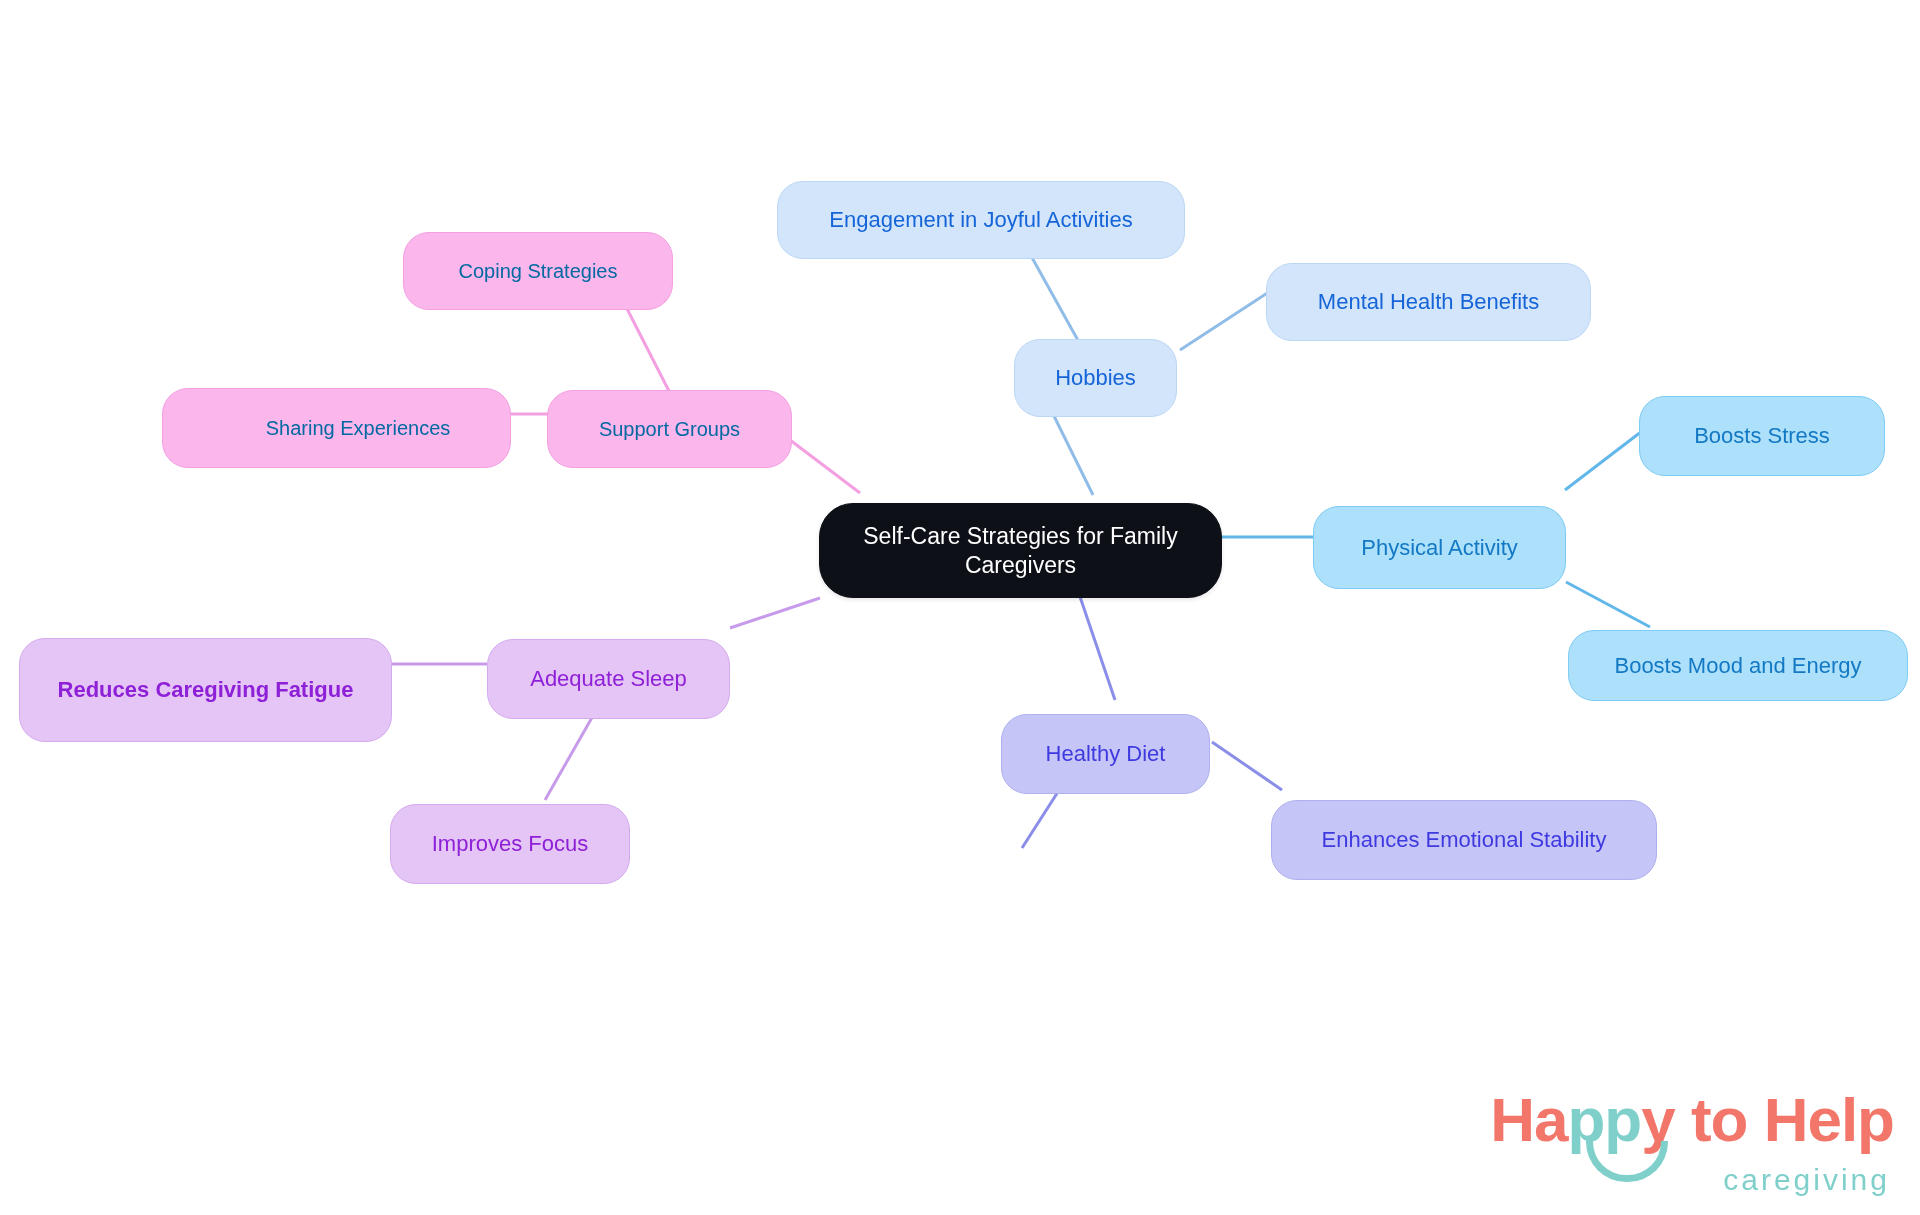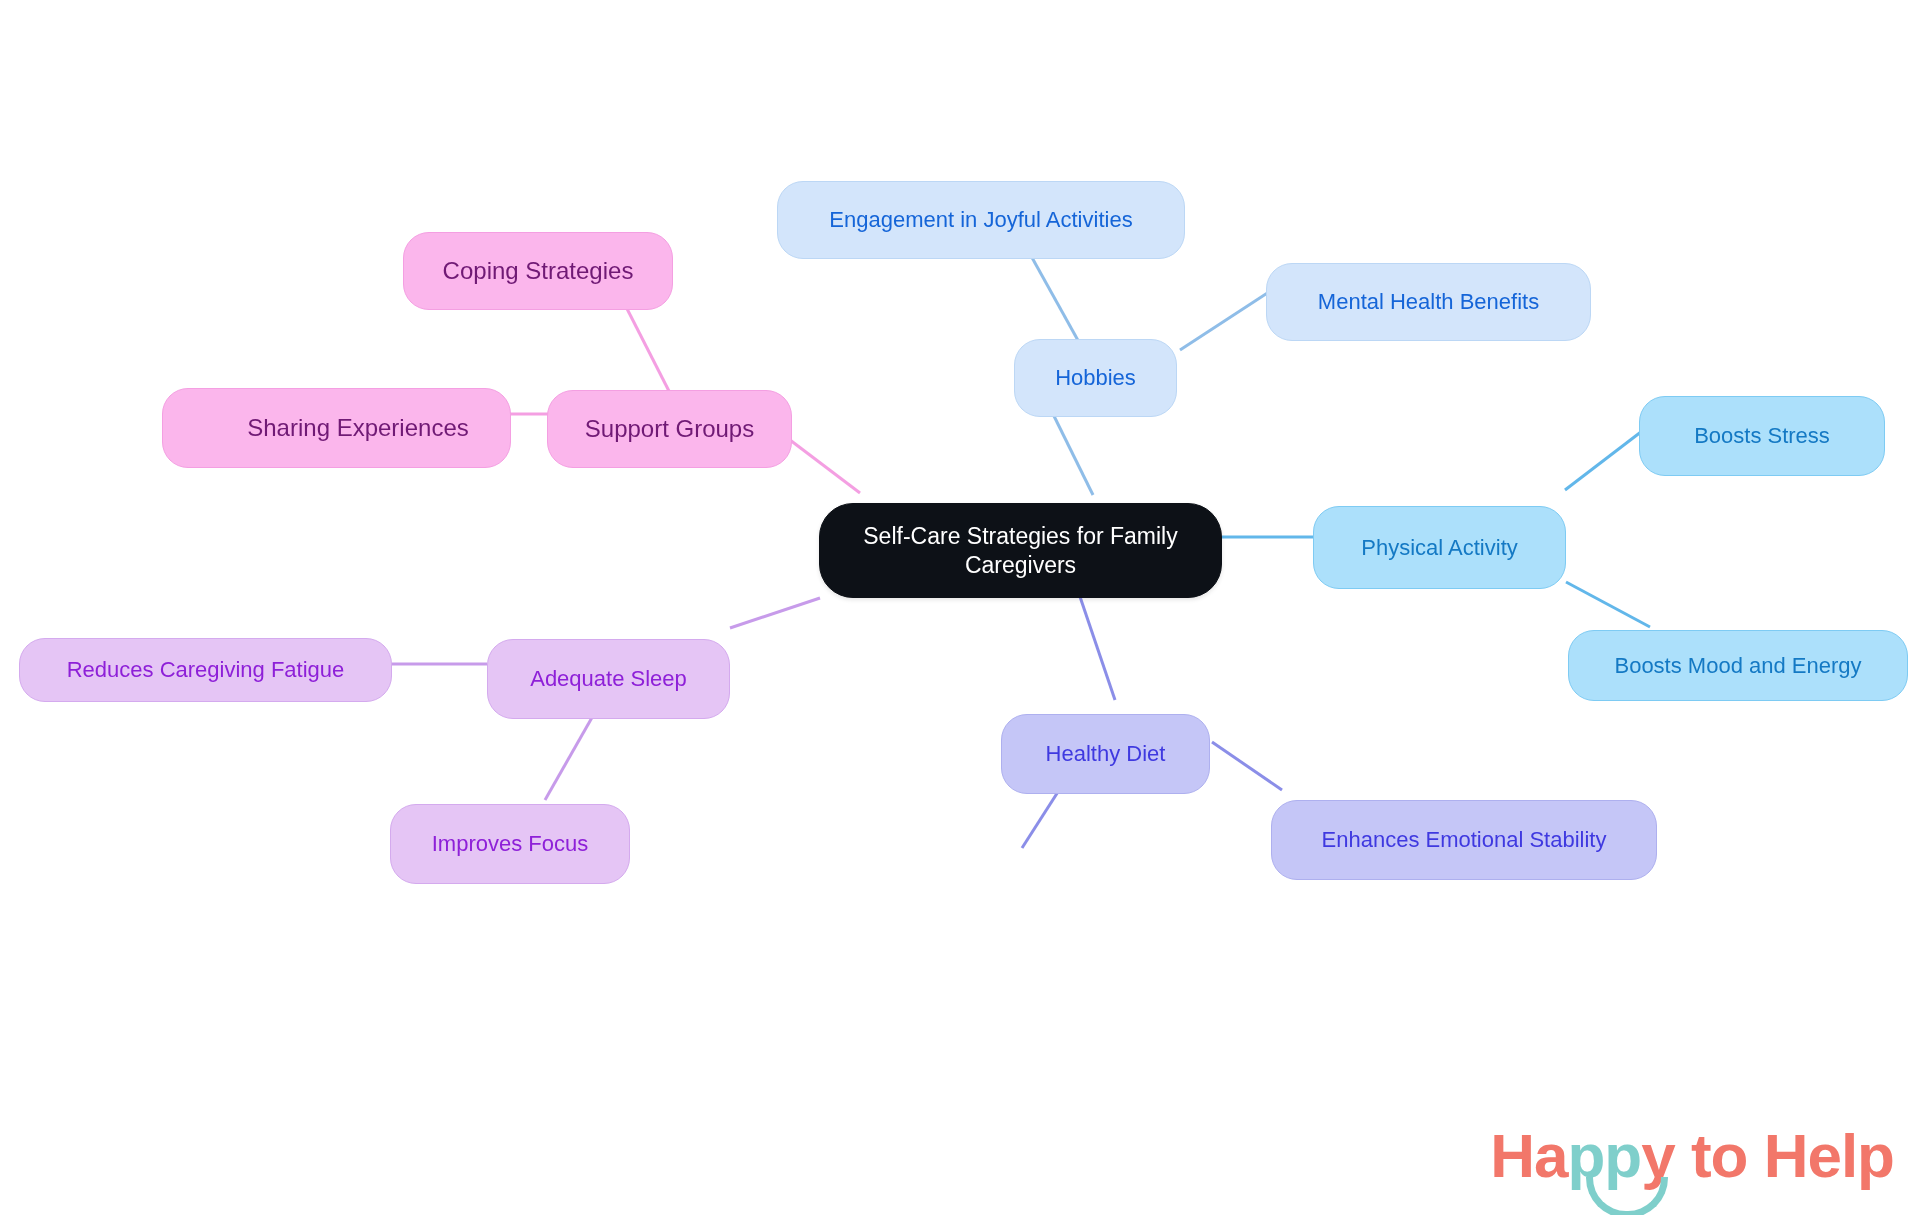--- a/index.html
+++ b/index.html
@@ -29,21 +29,21 @@
     color:#ffffff;
     border-radius:34px;
     border-color:#0d1117;
     font-size:23px;
     white-space:normal;
     padding:0 26px;
     box-shadow:0 2px 4px rgba(0,0,0,.10);
   }
 
   
-  .node.pink{background:#fbb6ec;border-color:#f49fe2;color:#701a75;font-size:24px;}
+  .node.pink{background:#fbb6ec;border-color:#f49fe2;color:#0369a1;font-size:20px;}
 
   
   .node.lblue{background:#d3e5fb;border-color:#bcd7f5;color:#1565d8;font-size:22px;}
 
   
   .node.blue{background:#ace0fb;border-color:#7ecbf3;color:#1479c4;font-size:22px;}
 
   
   .node.peri{background:#c5c6f7;border-color:#aeb0ef;color:#3f39e0;font-size:22px;}
 
@@ -116,21 +116,22 @@
 
   <div class="node blue" style="left:1568px;top:616px;width:340px;height:71px;">Boosts Mood and Energy</div>
 
   <div class="node peri" style="left:1001px;top:700px;width:209px;height:80px;">Healthy Diet</div>
 
   <div class="node peri" style="left:1271px;top:786px;width:386px;height:80px;">Enhances Emotional Stability</div>
 
 
   <div class="node lilac" style="left:487px;top:625px;width:243px;height:80px;">Adequate Sleep</div>
 
-  <div class="node lilac" style="left:19px;top:624px;width:373px;height:64px;">Reduces Caregiving Fatigue</div>
+  <div class="node lilac" style="left:19px;top:624px;width:373px;height:104px;font-weight:bold;">Reduces Caregiving Fatigue</div>
 
   <div class="node lilac" style="left:390px;top:790px;width:240px;height:80px;">Improves Focus</div>
 
   <div id="logo">
     <span class="wordmark"><span class="w1">Ha</span><span class="w2">pp</span><span class="w1">y</span><span class="w1"> to Help</span><span class="smile"></span></span>
+    <span class="tag">caregiving</span>
   </div>
 
 </div>
 
 </body></html>

